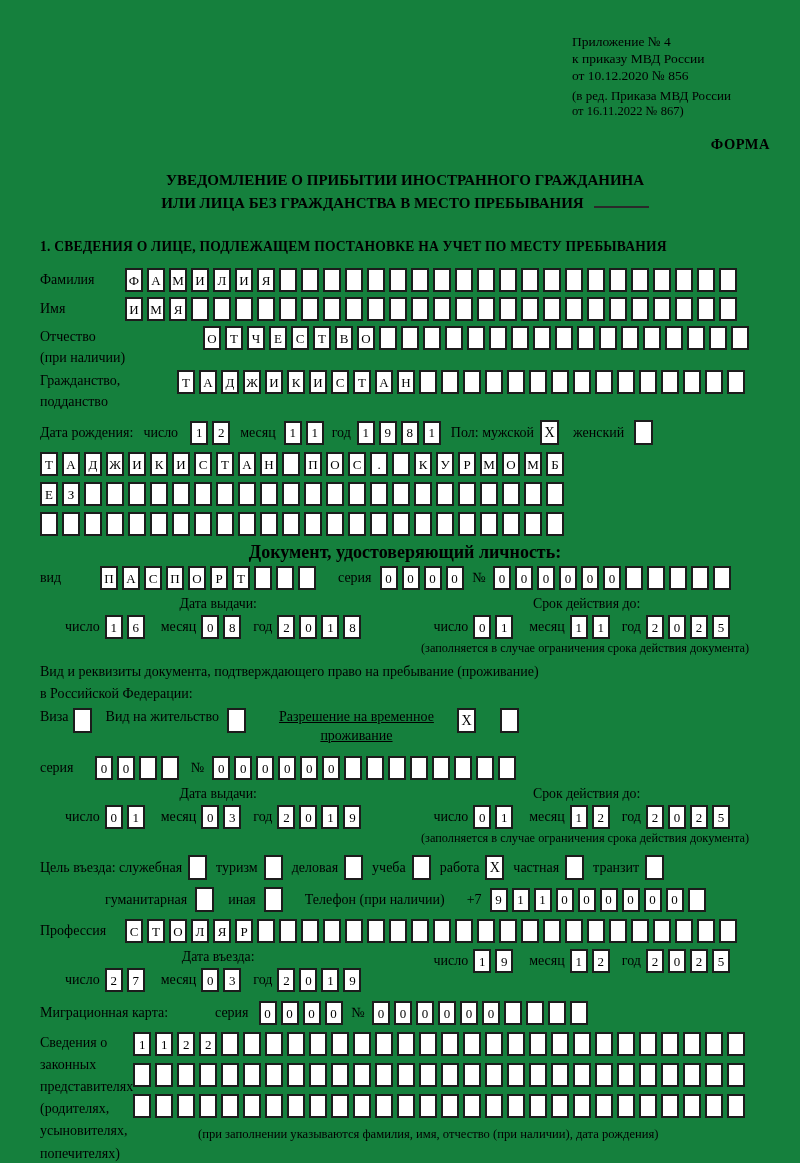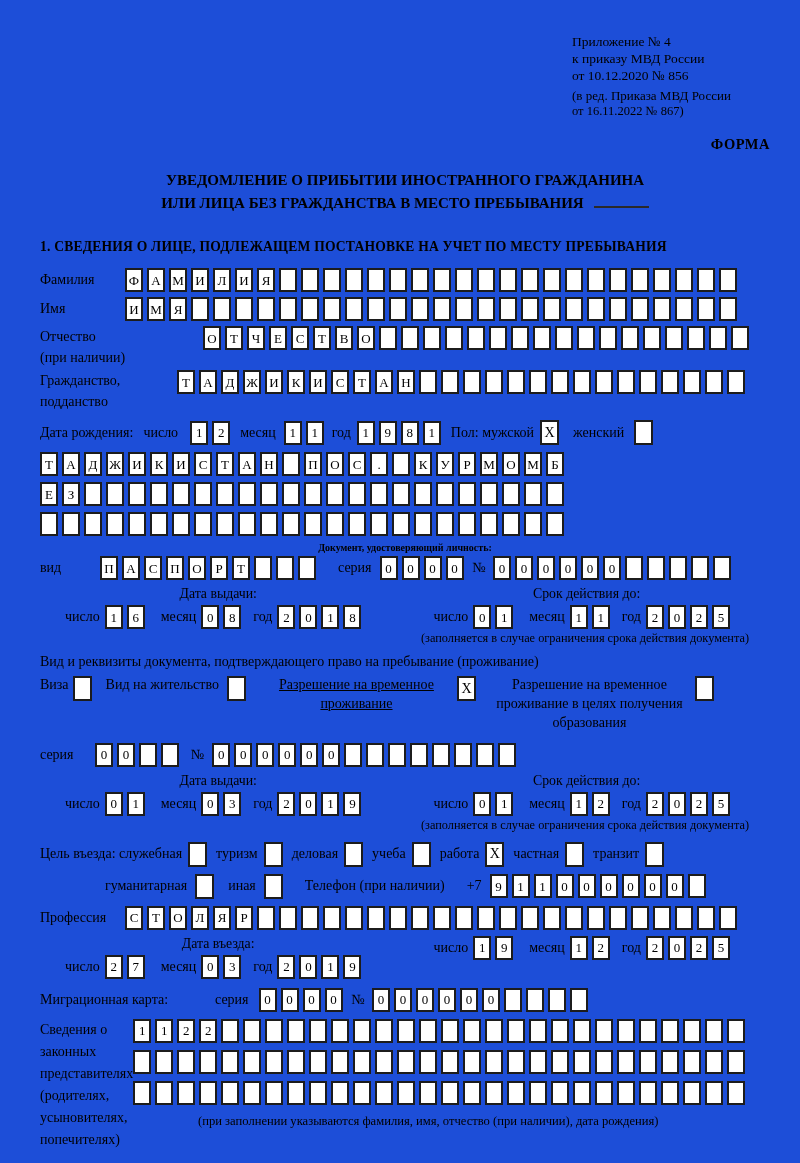--- a/index.html
+++ b/index.html
@@ -1,17 +1,17 @@
 <!DOCTYPE html>
 <html><head>
 <meta charset="utf-8">
 <style>
   html,body{margin:0;padding:0;background:#fff;}
   .page{
-    position:relative;width:800px;height:1163px;background:#1d4ed8;color:#000;
+    position:relative;width:800px;height:1163px;background:#15803d;color:#000;
     font-family:"Liberation Serif","DejaVu Serif",serif;font-size:14px;
     box-sizing:border-box;padding:34px 30px 10px 40px;overflow:hidden;
   }
   .hdr{margin-left:532px;font-size:13.5px;line-height:1.25;}
   .hdr .sub{font-size:13px;margin-top:3px;}
   .hdr .sub2{font-size:12.5px;}
   .forma{text-align:right;font-weight:bold;font-size:14.5px;margin-top:16px;letter-spacing:.5px;}
   .title{text-align:center;font-weight:bold;font-size:15px;line-height:1.55;margin-top:16px;}
   .blank{display:inline-block;width:55px;border-bottom:2px solid #2a2a2a;height:.95em;margin-left:10px;}
   .sec{font-weight:bold;font-size:13.6px;margin-top:24px;letter-spacing:.2px;}
@@ -20,21 +20,21 @@
   .lbl{flex:0 0 auto;}
   .lblcol{line-height:1.5;}
   .boxes{display:flex;gap:4px;flex:0 0 auto;}
   .cbox{
     flex:0 0 auto;width:14px;height:20px;border:2px solid #1c1c1c;
     display:flex;align-items:center;justify-content:center;
     font-size:13px;line-height:1;background:#fff;
   }
   .chk{width:15px;height:21px;font-size:14px;}
   .vstack{display:flex;flex-direction:column;gap:6px;}
-  .doccap{text-align:center;font-weight:bold;font-size:10px;margin-top:6px;}
+  .doccap{text-align:center;font-weight:bold;font-size:18px;margin-top:6px;}
   .datepair{display:flex;margin-top:6px;}
   .datecol{display:flex;flex-direction:column;}
   .datecap{text-align:center;font-size:13.8px;margin-bottom:3px;}
   .daterow{display:flex;align-items:center;}
   .daterow .slbl{margin:0 5px 0 0;}
   .daterow .boxes{margin-right:10px;}
   .smallnote{font-size:12.3px;margin-top:2px;margin-left:330px;width:430px;text-align:center;}
   .plain{margin-top:8px;}
   .permitrow{display:flex;align-items:flex-start;margin-top:6px;line-height:1.35;}
   .permitrow .cbox{margin-left:8px;margin-right:14px;}
@@ -390,29 +390,29 @@
             <span class="cbox">0</span>
             <span class="cbox">2</span>
             <span class="cbox">5</span>
           </span>
       </div>
     </div>
   </div>
   <div class="smallnote">(заполняется в случае ограничения срока действия документа)</div>
 
   <div class="plain">Вид и реквизиты документа, подтверждающего право на пребывание (проживание)</div>
+  <div class="plain" style="margin-top:6px;">в Российской Федерации:</div>
 
   <div class="permitrow">
     <span>Виза</span>
     <span class="cbox chk" style="margin-left:4px;"></span>
     <span>Вид на жительство</span>
     <span class="cbox chk" style="margin-right:18px;"></span>
     <span class="pcenter" style="width:185px;text-decoration:underline;">Разрешение на временное проживание</span>
     <span class="cbox chk" style="margin-right:16px;">X</span>
-    <span class="pcenter" style="width:195px;">Разрешение на временное проживание в целях получения образования</span>
     <span class="cbox chk"></span>
   </div>
 
   <div class="frow" style="margin-top:10px;">
     <span style="flex:0 0 55px;">серия</span>
     <span class="boxes">
         <span class="cbox">0</span>
         <span class="cbox">0</span>
         <span class="cbox"></span>
         <span class="cbox"></span>

